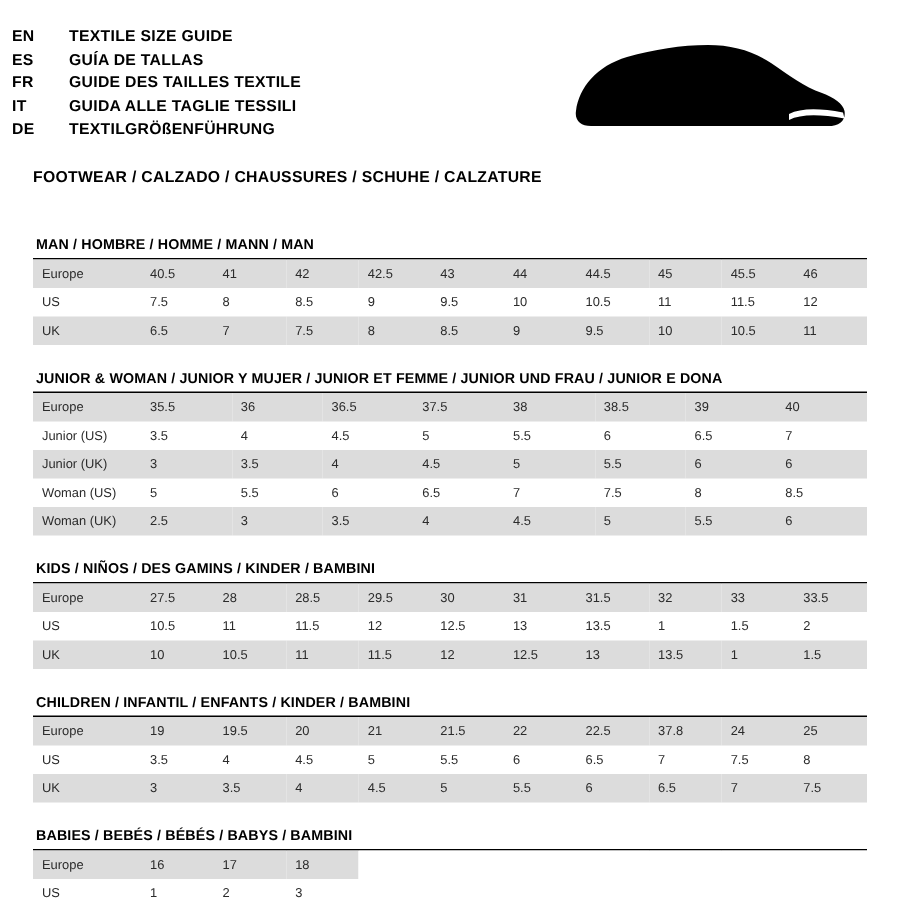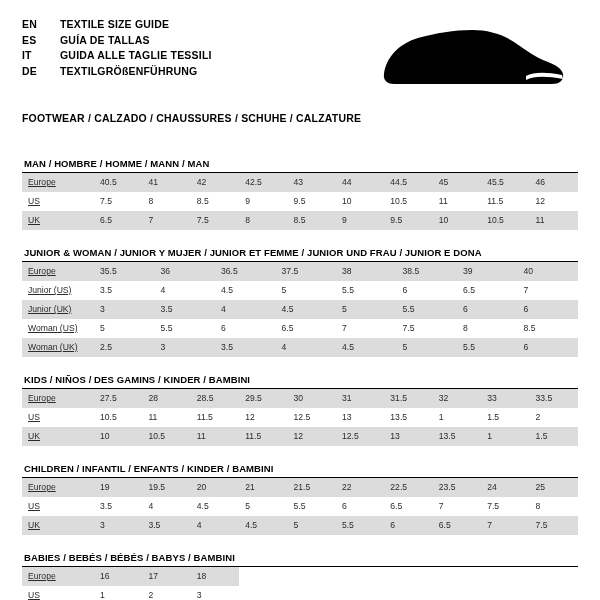--- a/index.html
+++ b/index.html
@@ -18,21 +18,21 @@
   .page {
     position: relative;
     width: 600px;
     height: 600px;
     padding: 0;
     box-sizing: border-box;
   }
   
   .header {
     position: relative;
-    padding: 18px 22px 0 22px;
+    padding: 18px 22px 0 8px;
     height: 110px;
     box-sizing: border-box;
   }
   .lang-table {
     border-collapse: collapse;
   }
   .lang-table td {
     font-size: 10.5px;
     font-weight: bold;
     letter-spacing: 0.2px;
@@ -85,21 +85,20 @@
     height: 13px;
     line-height: 11px;
     color: #2b2b2b;
     white-space: nowrap;
   }
   table.size-table tr.shaded td {
     background: #dcdcdc;
   }
   table.size-table td.rowlabel {
     width: 66px;
-    text-decoration: underline;
   }
   
   .spacer-cell {
     background: #ffffff !important;
   }
 </style>
 </head>
 <body>
 
 <div class="page">
@@ -107,20 +106,24 @@
   <div class="header">
     <table class="lang-table">
       <tbody>
         <tr>
           <td class="lang-code">EN</td>
           <td>TEXTILE SIZE GUIDE</td>
         </tr>
         <tr>
           <td class="lang-code">ES</td>
           <td>GUÍA DE TALLAS</td>
+        </tr>
+        <tr>
+          <td class="lang-code">FR</td>
+          <td>GUIDE DES TAILLES TEXTILE</td>
         </tr>
         <tr>
           <td class="lang-code">IT</td>
           <td>GUIDA ALLE TAGLIE TESSILI</td>
         </tr>
         <tr>
           <td class="lang-code">DE</td>
           <td>TEXTILGRÖßENFÜHRUNG</td>
         </tr>
       </tbody>
@@ -301,21 +304,21 @@
         <tbody>
           <tr class="shaded">
             <td class="rowlabel">Europe</td>
             <td>19</td>
             <td>19.5</td>
             <td>20</td>
             <td>21</td>
             <td>21.5</td>
             <td>22</td>
             <td>22.5</td>
-            <td>23.5</td>
+            <td>37.8</td>
             <td>24</td>
             <td>25</td>
           </tr>
           <tr>
             <td class="rowlabel">US</td>
             <td>3.5</td>
             <td>4</td>
             <td>4.5</td>
             <td>5</td>
             <td>5.5</td>

